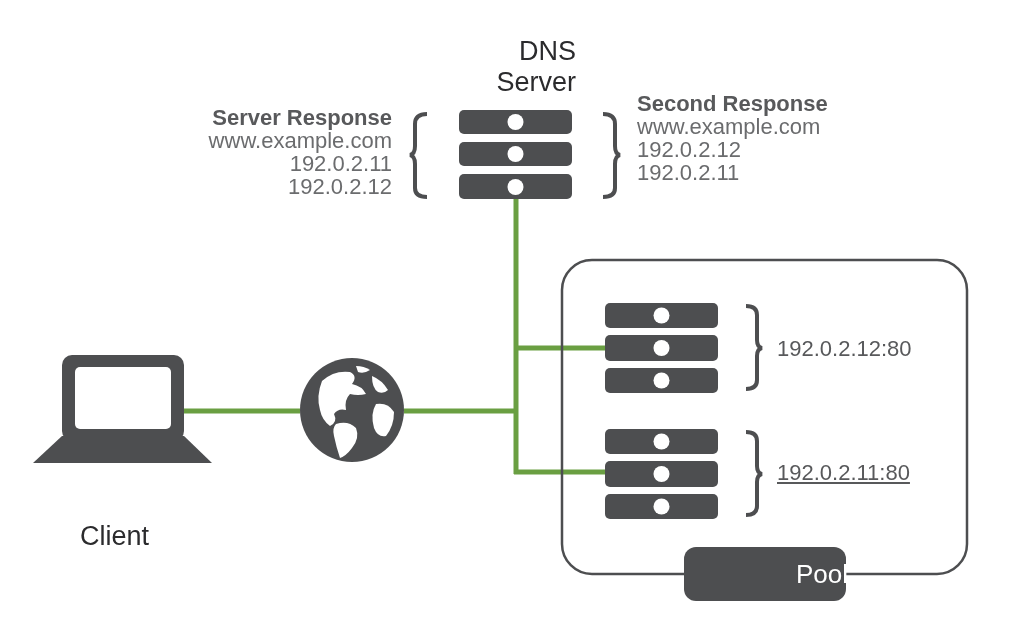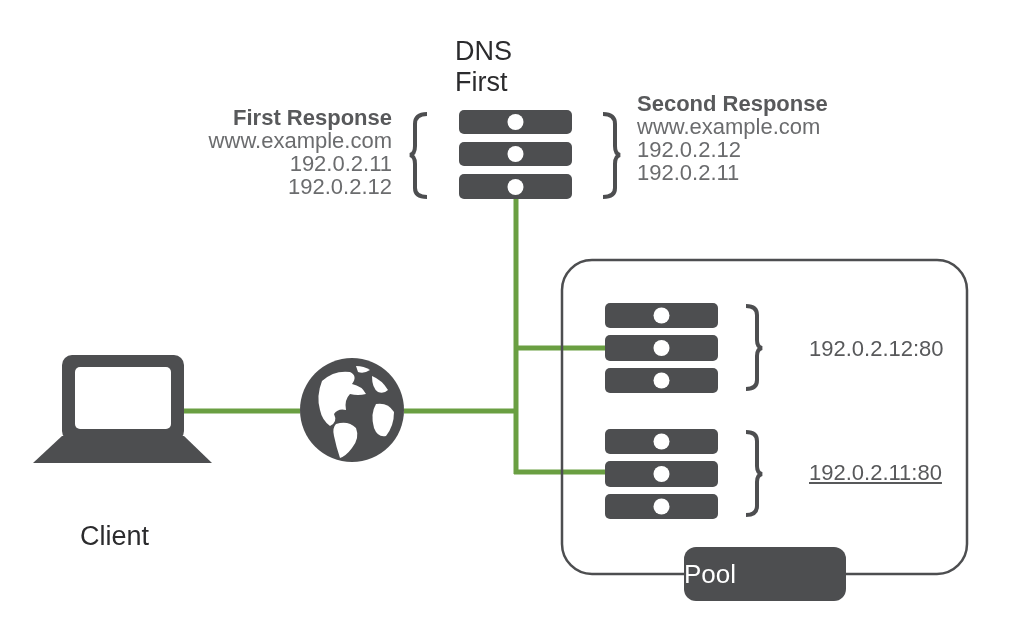--- a/index.html
+++ b/index.html
@@ -1,26 +1,26 @@
 <!DOCTYPE html>
 <html><head>
 <meta charset="utf-8">
 <style>
   html, body { margin: 0; padding: 0; background: #ffffff; }
   body { width: 1020px; height: 642px; position: relative; overflow: hidden;
          font-family: "Liberation Sans", sans-serif; }
   svg { position: absolute; left: 0; top: 0; }
   .lbl { position: absolute; color: #545557; font-family: "Liberation Sans", sans-serif; white-space: nowrap; }
-  .title { font-size: 27px; color: #2b2b2d; text-align: left; line-height: 31px; }
+  .title { font-size: 27px; color: #2b2b2d; text-align: right; line-height: 31px; }
   .resp { font-size: 22px; line-height: 23px; color: #6b6c6e; }
   .resp .hd { font-weight: bold; color: #58595b; }
   .right { text-align: right; }
-  .addr { font-size: 22px; color: #58595b; margin-left: 32px; }
+  .addr { font-size: 22px; color: #58595b; }
   .client { font-size: 27px; color: #2b2b2d; margin-top: 44px; }
-  .pool-lbl { font-size: 26px; color: #ffffff; text-align: left; width: 164px; line-height: 54px; }
+  .pool-lbl { font-size: 26px; color: #ffffff; text-align: right; width: 164px; line-height: 54px; }
 </style>
 </head>
 <body>
 
 <svg width="1020" height="642" viewBox="0 0 1020 642">
 
   <g stroke="#6a9f42" stroke-width="5" fill="none">
     <line x1="516" y1="198" x2="516" y2="474"></line>
     <line x1="180" y1="411" x2="300" y2="411"></line>
     <line x1="404" y1="411" x2="518" y2="411"></line>
@@ -74,25 +74,25 @@
     <path fill="#fff" d="M322 381 Q334 370 350 372 Q358 376 352 384 Q362 386 366 394 Q358 396 350 394 Q344 400 346 410 Q338 408 334 414 Q338 422 330 426 Q322 420 320 410 Q316 396 322 381 Z"></path>
     <path fill="#fff" d="M336 424 Q348 420 356 428 Q360 438 352 448 Q346 456 340 458 Q336 446 334 436 Q332 428 336 424 Z"></path>
     <path fill="#fff" d="M372 376 Q382 380 388 390 Q384 394 378 392 Q372 388 372 376 Z"></path>
     <path fill="#fff" d="M376 404 Q388 402 394 412 Q394 426 386 436 Q378 438 374 428 Q370 414 376 404 Z"></path>
     <path fill="#fff" d="M356 366 Q364 366 370 370 Q364 374 358 372 Z"></path>
   </g>
 </svg>
 
 <div class="lbl title" style="left:455px; top:36px; width:121px;">
   <div>DNS</div>
-  <div>First</div>
+  <div>Server</div>
 </div>
 
 <div class="lbl resp right" style="right:628px; top:106px;">
-  <div class="hd">First Response</div>
+  <div class="hd">Server Response</div>
   <div>www.example.com</div>
   <div>192.0.2.11</div>
   <div>192.0.2.12</div>
 </div>
 
 <div class="lbl resp" style="left:637px; top:92px;">
   <div class="hd">Second Response</div>
   <div>www.example.com</div>
   <div>192.0.2.12</div>
   <div>192.0.2.11</div>

